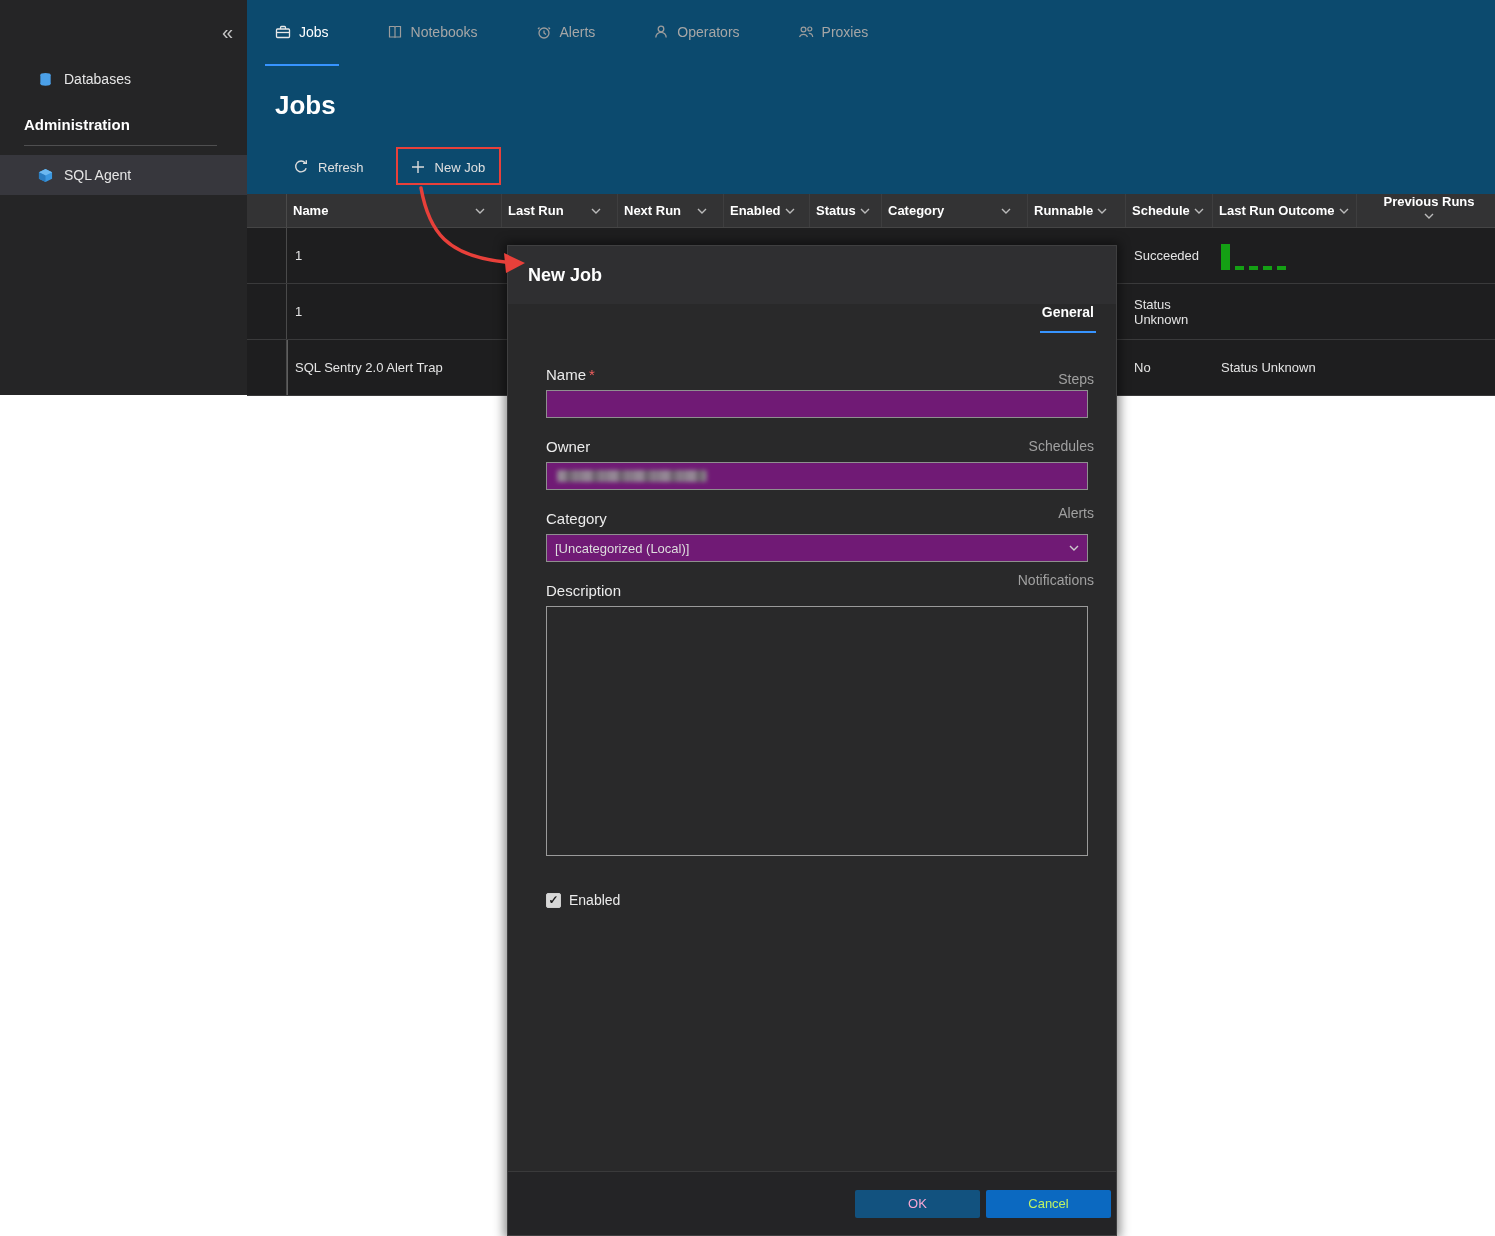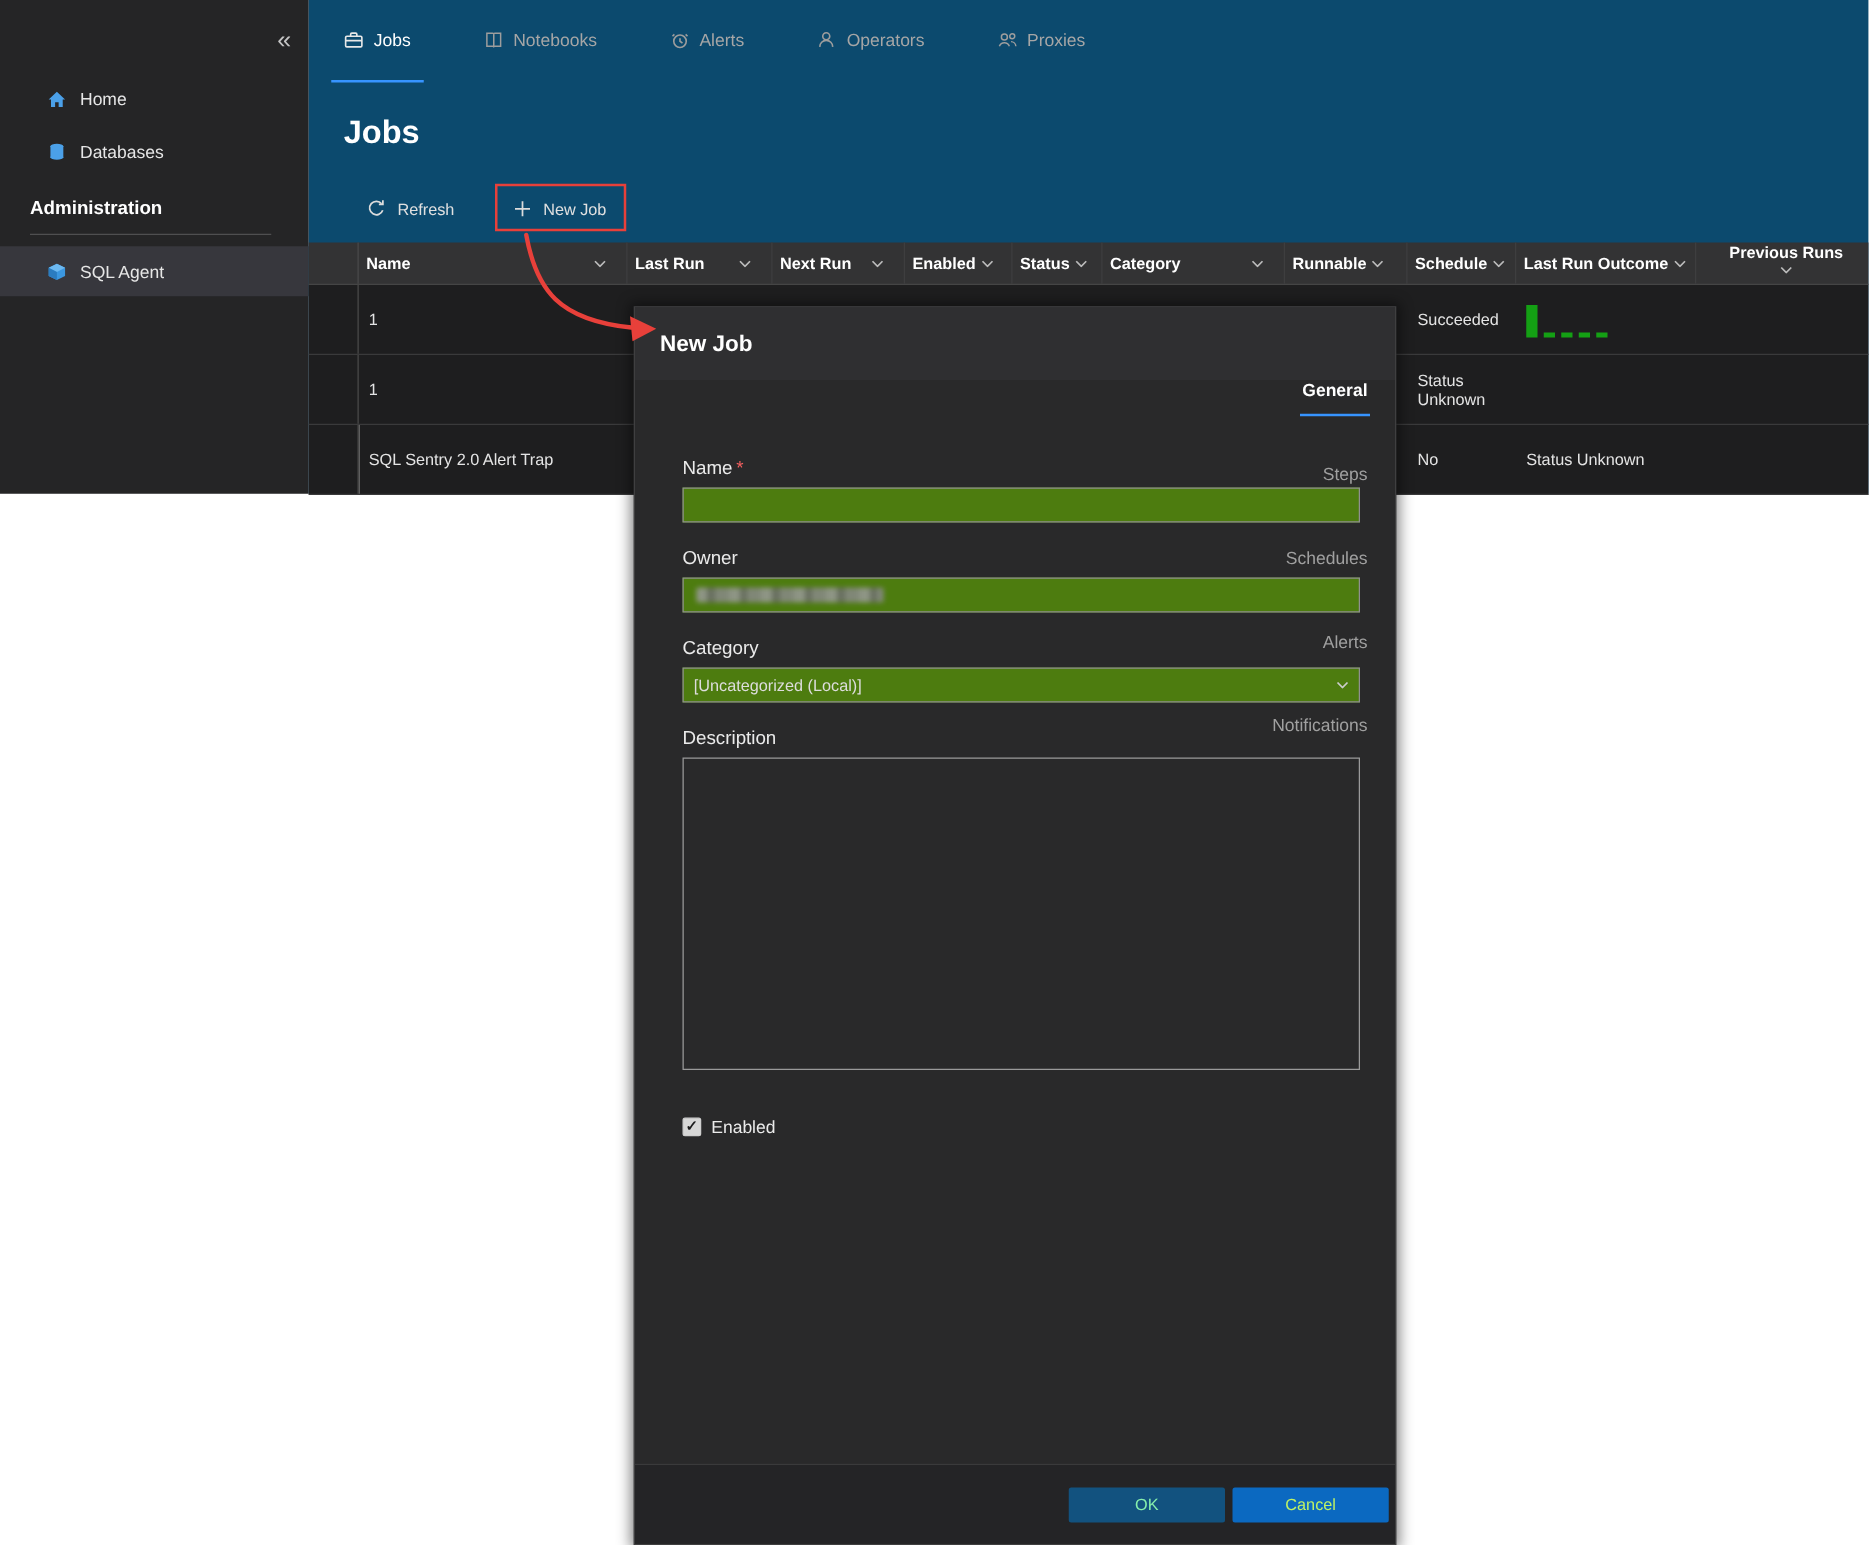--- a/index.html
+++ b/index.html
@@ -41,57 +41,49 @@
   
   .dialog { position:absolute; left:507px; top:245px; width:610px; height:991px; background:#29292a; border:1px solid #3f3f40; box-shadow:0 0 10px 3px rgba(0,0,0,0.45); z-index:20; color:#e6e6e6; }
   .dlg-header { height:58px; background:#2f2f31; display:flex; align-items:center; padding:0 20px; font-size:18px; font-weight:600; color:#ffffff; }
   .dlg-tabs { display:flex; gap:38px; padding:0 20px; height:46px; align-items:flex-end;flex-direction:column; }
   .dlg-tab { padding:0 2px 11px; font-size:14px; color:#a0a0a0; border-bottom:2px solid transparent; cursor:pointer; }
   .dlg-tab.active { color:#ffffff; font-weight:600; border-bottom-color:#3794ff; }
   .dlg-body { padding:4px 28px 0 38px; }
   .fld-label { display:block; font-size:15px; color:#ebebeb; margin:20px 0 7px; }
   .fld-label.first { margin-top:12px; }
   .req { color:#f25f5f; margin-left:3px; }
-  .fld-input { width:100%; height:28px; background:#4d7c0f; border:1px solid #8f8f8f; color:#dddddd; padding:0 8px; font-size:13px; font-family:"Liberation Sans", sans-serif; }
+  .fld-input { width:100%; height:28px; background:#701a75; border:1px solid #8f8f8f; color:#dddddd; padding:0 8px; font-size:13px; font-family:"Liberation Sans", sans-serif; }
   .owner-box { display:flex; align-items:center; }
   .redacted { width:150px; height:12px; margin-left:2px; border-radius:2px; background:repeating-linear-gradient(90deg,#9a9a9a 0 9px,#6e6e6e 9px 15px,#8a8a8a 15px 26px); filter:blur(2px); opacity:0.85; }
   .fld-select { display:flex; align-items:center; justify-content:space-between; cursor:pointer; }
   .fld-textarea { width:100%; height:250px; background:#29292a; border:1px solid #9a9a9a; resize:none; color:#dddddd; font-size:13px; font-family:"Liberation Sans", sans-serif; padding:6px 8px; }
   .enabled-row { display:flex; align-items:center; gap:8px; margin-top:32px; }
   .checkbox { width:15px; height:15px; background:#d7d7d7; border:1px solid #cfcfcf; border-radius:2px; display:flex; align-items:center; justify-content:center; font-size:12px; font-weight:bold; color:#1b1b1c; cursor:pointer; line-height:1; }
   .enabled-label { font-size:14px; color:#ebebeb; }
   .dlg-footer { position:absolute; left:0; bottom:0; width:100%; height:64px; background:#242426; border-top:1px solid #3a3a3b; display:flex; align-items:center; justify-content:flex-end; gap:6px; padding-right:5px; }
   .btn { width:125px; height:28px; border:none; border-radius:2px; font-size:13px; font-family:"Liberation Sans", sans-serif; cursor:pointer; }
-  .btn-ok { background:#12527f; color:#86efac; }
+  .btn-ok { background:#12527f; color:#f9a8d4; }
   .btn-cancel { background:#0b69c1; color:#bef264; }
 
   
   .anno-rect { position:absolute; left:396px; top:147px; width:105px; height:38px; border:2.5px solid #e8403a; z-index:50; pointer-events:none; }
   .anno-arrow { position:absolute; left:385px; top:150px; z-index:50; pointer-events:none; }
 
   .icon15 { width:15px; height:15px; display:block; }
   .icon16 { width:16px; height:16px; display:block; }
   .chev { width:10px; height:6px; display:block; }
 </style>
 </head>
 <body>
 
 <div class="canvas">
 
   <div class="sidebar">
     <span class="collapse-btn">«</span>
     <div class="side-items">
-      <div class="side-item">
-        <span>
-          <svg class="icon15" viewBox="0 0 16 16">
-              <path d="M8 1.5 L15 8 H13 V14.5 H9.5 V10.5 H6.5 V14.5 H3 V8 H1 Z" fill="#4ba0e8"></path>
-            </svg>
-        </span>
-        <span>Home</span>
-      </div>
       <div class="side-item">
         <span>
           <svg class="icon15" viewBox="0 0 16 16">
               <ellipse cx="8" cy="3.2" rx="5.5" ry="2.1" fill="#4ba0e8"></ellipse>
               <rect x="2.5" y="3.2" width="11" height="9.4" fill="#4ba0e8"></rect>
               <ellipse cx="8" cy="12.6" rx="5.5" ry="2.1" fill="#4ba0e8"></ellipse>
             </svg>
         </span>
         <span>Databases</span>
       </div>

